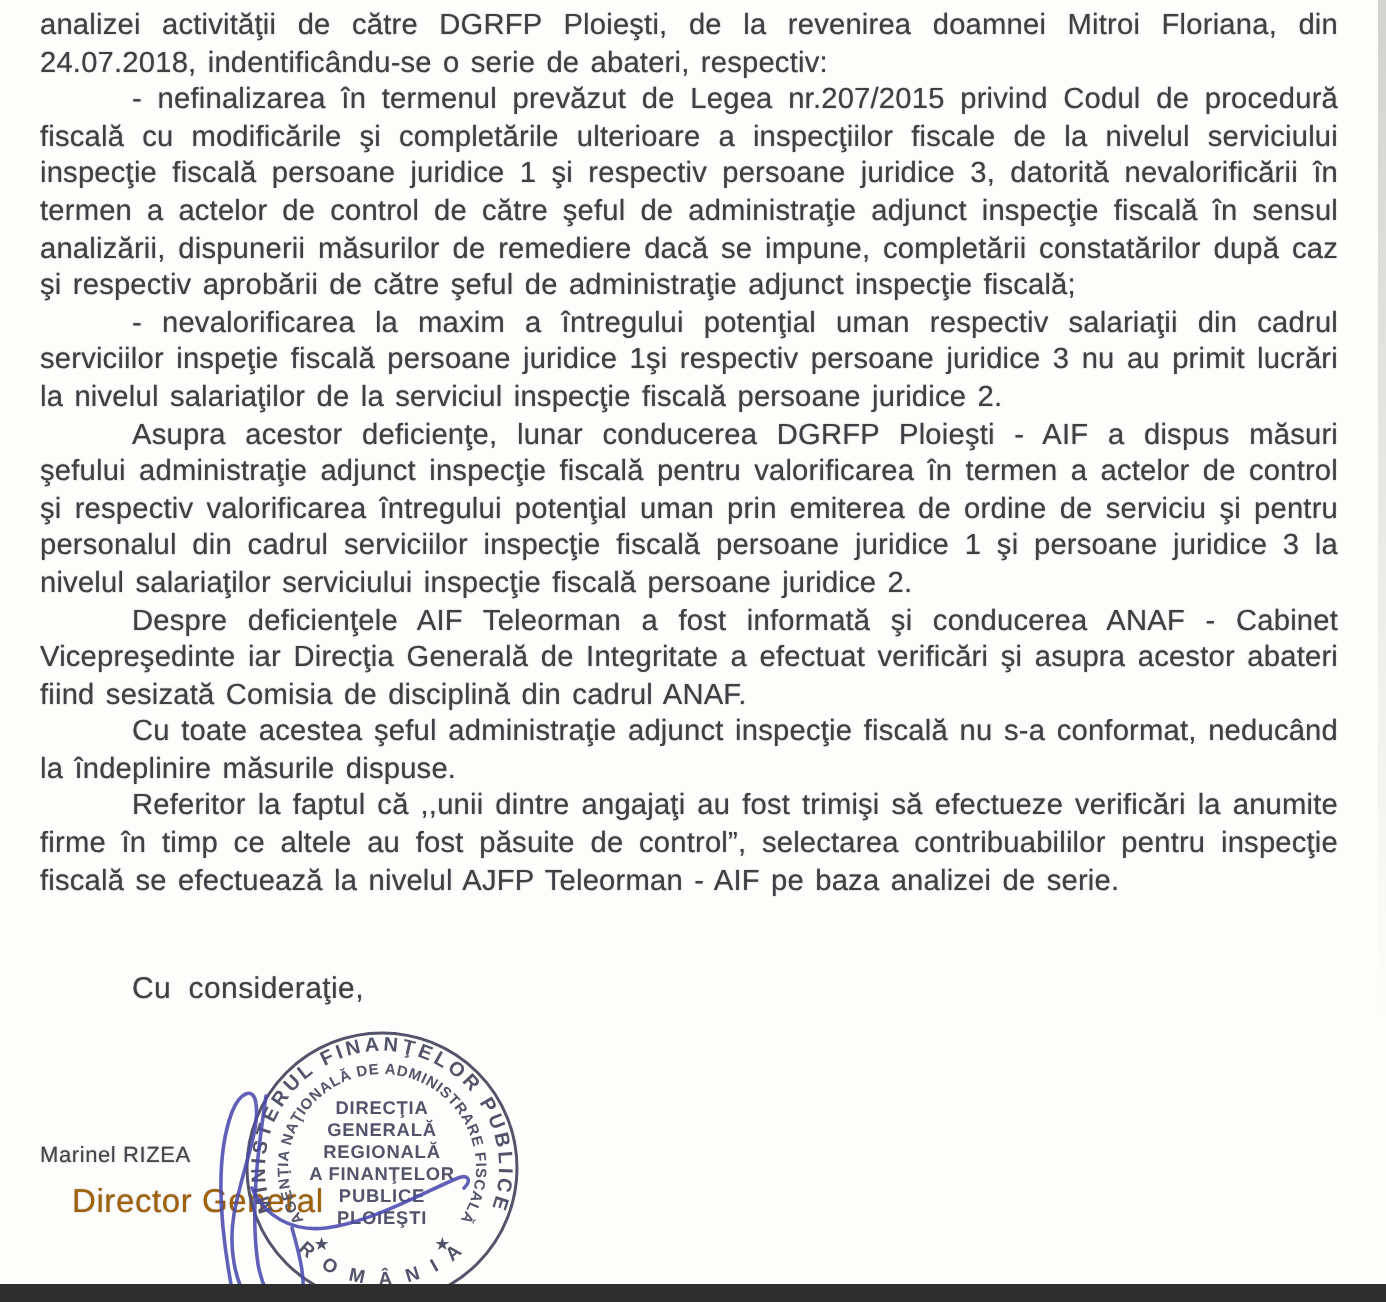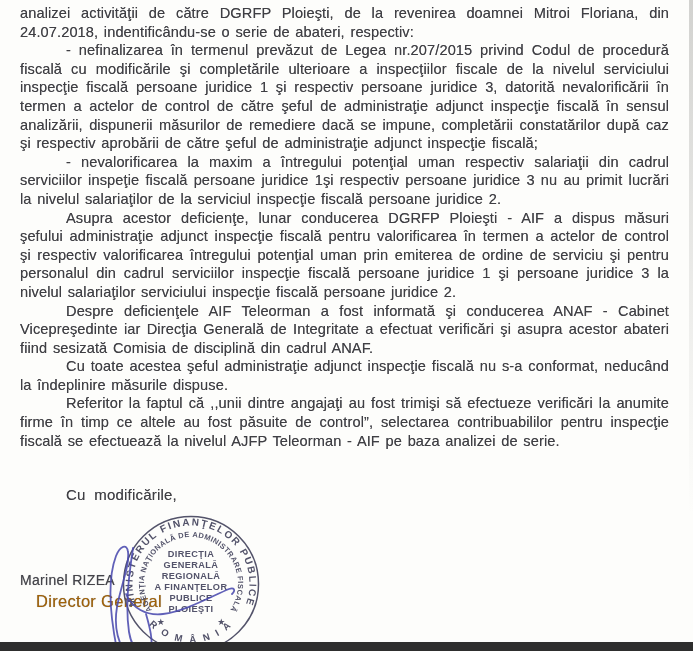--- a/index.html
+++ b/index.html
@@ -40,21 +40,21 @@
     letter-spacing: 0.2px;
     white-space: pre;
     color: #3f3f44;
     text-shadow: 0 0 0.6px rgba(62,62,68,0.6);
   }
 
   .sig-name {
     position: absolute;
     left: 20px;
     top: 572px;
-    font-size: 14px;
+    font-size: 11px;
     letter-spacing: 0.3px;
     color: #44444a;
     text-shadow: 0 0 0.7px rgba(64,64,70,0.6);
   }
   .sig-title {
     position: absolute;
     left: 36px;
     top: 592px;
     font-size: 16.5px;
     letter-spacing: 0.3px;
@@ -119,21 +119,21 @@
   <div class="doc-body">
     <p class="para no-indent">analizei activităţii de către DGRFP Ploieşti, de la revenirea doamnei Mitroi Floriana, din 24.07.2018, indentificându-se o serie de abateri, respectiv:</p>
     <p class="para">- nefinalizarea în termenul prevăzut de Legea nr.207/2015 privind Codul de procedură fiscală cu modificările şi completările ulterioare a inspecţiilor fiscale de la nivelul serviciului inspecţie fiscală persoane juridice 1 şi respectiv persoane juridice 3, datorită nevalorificării  în termen a actelor de control de către şeful de administraţie adjunct inspecţie fiscală în sensul analizării, dispunerii măsurilor de remediere dacă se impune, completării constatărilor după caz şi respectiv aprobării de către şeful de administraţie adjunct inspecţie fiscală;</p>
     <p class="para">- nevalorificarea la maxim a întregului potenţial uman respectiv salariaţii din cadrul serviciilor inspeţie fiscală persoane juridice 1şi respectiv persoane juridice 3 nu au primit lucrări la nivelul salariaţilor de la serviciul inspecţie fiscală persoane juridice 2.</p>
     <p class="para">Asupra acestor deficienţe, lunar conducerea DGRFP Ploieşti - AIF a dispus măsuri şefului administraţie adjunct inspecţie fiscală pentru valorificarea în termen a actelor de control şi respectiv valorificarea întregului potenţial uman prin emiterea de ordine de serviciu şi pentru personalul din cadrul serviciilor inspecţie fiscală persoane juridice 1 şi persoane juridice 3 la nivelul salariaţilor serviciului inspecţie fiscală persoane juridice 2.</p>
     <p class="para">Despre deficienţele AIF Teleorman a fost informată şi conducerea ANAF - Cabinet Vicepreşedinte iar Direcţia Generală de Integritate a efectuat verificări şi asupra acestor abateri fiind sesizată Comisia de disciplină din cadrul ANAF.</p>
     <p class="para">Cu toate acestea şeful administraţie adjunct inspecţie fiscală nu s-a conformat, neducând la îndeplinire măsurile dispuse.</p>
     <p class="para">Referitor la faptul că  ,,unii dintre angajaţi au fost trimişi să efectueze verificări la anumite firme în timp ce altele au fost păsuite de control”, selectarea contribuabililor pentru inspecţie  fiscală se efectuează la nivelul AJFP Teleorman - AIF pe baza analizei de serie.</p>
   </div>
 
-  <div class="closing">Cu  modificările,</div>
+  <div class="closing">Cu  consideraţie,</div>
 
   <div class="sig-name">Marinel RIZEA</div>
   <div class="sig-title">Director General</div>
 
   <svg class="stamp-sig" viewBox="0 490 693 161" width="693" height="161" xmlns="http://www.w3.org/2000/svg" xmlns:xlink="http://www.w3.org/1999/xlink">
     <defs>
       <path id="arcTop" d="M 144.9 620 A 58.5 58.5 0 1 1 237.1 620"></path>
       <path id="arcInner" d="M 168.9 625.5 A 47 47 0 1 1 213.1 625.5"></path>
       <path id="arcBottom" d="M 144.9 620 A 58.5 58.5 0 0 0 237.1 620"></path>
     </defs>

